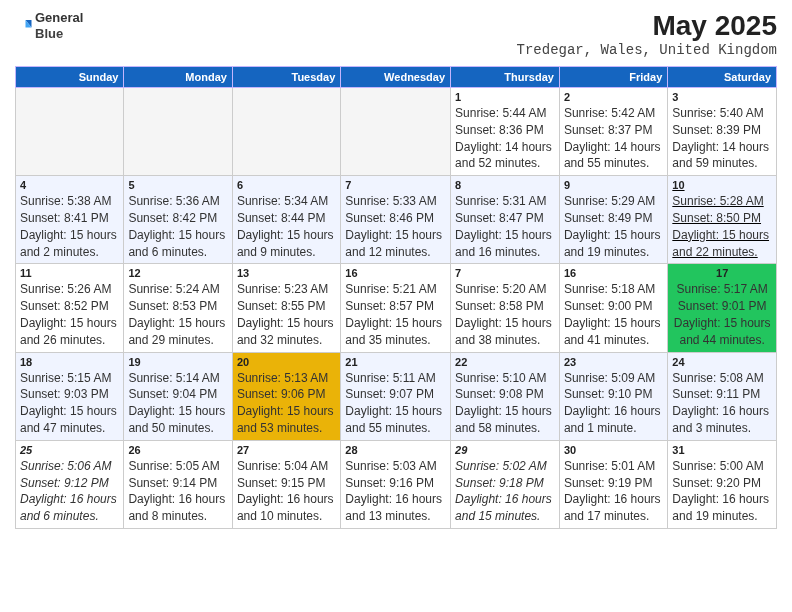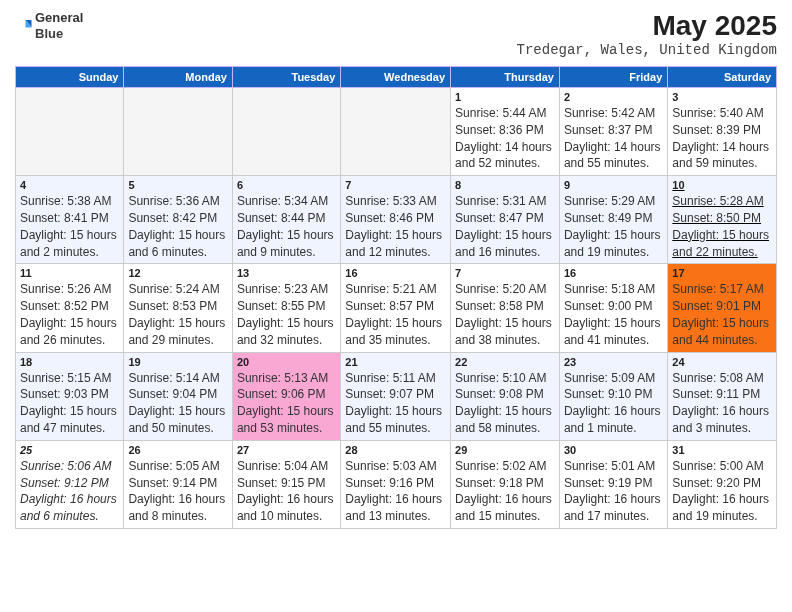--- a/index.html
+++ b/index.html
@@ -191,35 +191,35 @@
             <div class="day-info">Sunrise: 5:21 AM<br>Sunset: 8:57 PM<br>Daylight: 15 hours<br>and 35 minutes.</div>
           </td>
           <td style="background: rgb(255, 255, 255);">
             <span class="day-num">7</span>
             <div class="day-info">Sunrise: 5:20 AM<br>Sunset: 8:58 PM<br>Daylight: 15 hours<br>and 38 minutes.</div>
           </td>
           <td style="background: rgb(255, 255, 255);">
             <span class="day-num">16</span>
             <div class="day-info">Sunrise: 5:18 AM<br>Sunset: 9:00 PM<br>Daylight: 15 hours<br>and 41 minutes.</div>
           </td>
-          <td style="background: #f97316;">
+          <td style="background: #22c55e; text-align: center;">
             <span class="day-num">17</span>
             <div class="day-info">Sunrise: 5:17 AM<br>Sunset: 9:01 PM<br>Daylight: 15 hours<br>and 44 minutes.</div>
           </td>
         </tr>
         <tr>
           <td style="background: rgb(240, 244, 255);">
             <span class="day-num">18</span>
             <div class="day-info">Sunrise: 5:15 AM<br>Sunset: 9:03 PM<br>Daylight: 15 hours<br>and 47 minutes.</div>
           </td>
           <td style="background: rgb(240, 244, 255);">
             <span class="day-num">19</span>
             <div class="day-info">Sunrise: 5:14 AM<br>Sunset: 9:04 PM<br>Daylight: 15 hours<br>and 50 minutes.</div>
           </td>
-          <td style="background: #f9a8d4;">
+          <td style="background: #eab308;">
             <span class="day-num">20</span>
             <div class="day-info">Sunrise: 5:13 AM<br>Sunset: 9:06 PM<br>Daylight: 15 hours<br>and 53 minutes.</div>
           </td>
           <td style="background: rgb(240, 244, 255);">
             <span class="day-num">21</span>
             <div class="day-info">Sunrise: 5:11 AM<br>Sunset: 9:07 PM<br>Daylight: 15 hours<br>and 55 minutes.</div>
           </td>
           <td style="background: rgb(240, 244, 255);">
             <span class="day-num">22</span>
             <div class="day-info">Sunrise: 5:10 AM<br>Sunset: 9:08 PM<br>Daylight: 15 hours<br>and 58 minutes.</div>
@@ -243,21 +243,21 @@
             <div class="day-info">Sunrise: 5:05 AM<br>Sunset: 9:14 PM<br>Daylight: 16 hours<br>and 8 minutes.</div>
           </td>
           <td style="background: rgb(255, 255, 255);">
             <span class="day-num">27</span>
             <div class="day-info">Sunrise: 5:04 AM<br>Sunset: 9:15 PM<br>Daylight: 16 hours<br>and 10 minutes.</div>
           </td>
           <td style="background: rgb(255, 255, 255);">
             <span class="day-num">28</span>
             <div class="day-info">Sunrise: 5:03 AM<br>Sunset: 9:16 PM<br>Daylight: 16 hours<br>and 13 minutes.</div>
           </td>
-          <td style="background: rgb(255, 255, 255);">
+          <td style="background: rgb(255, 255, 255); font-style: italic;">
             <span class="day-num">29</span>
             <div class="day-info">Sunrise: 5:02 AM<br>Sunset: 9:18 PM<br>Daylight: 16 hours<br>and 15 minutes.</div>
           </td>
           <td style="background: rgb(255, 255, 255);">
             <span class="day-num">30</span>
             <div class="day-info">Sunrise: 5:01 AM<br>Sunset: 9:19 PM<br>Daylight: 16 hours<br>and 17 minutes.</div>
           </td>
           <td style="background: rgb(255, 255, 255);">
             <span class="day-num">31</span>
             <div class="day-info">Sunrise: 5:00 AM<br>Sunset: 9:20 PM<br>Daylight: 16 hours<br>and 19 minutes.</div>

